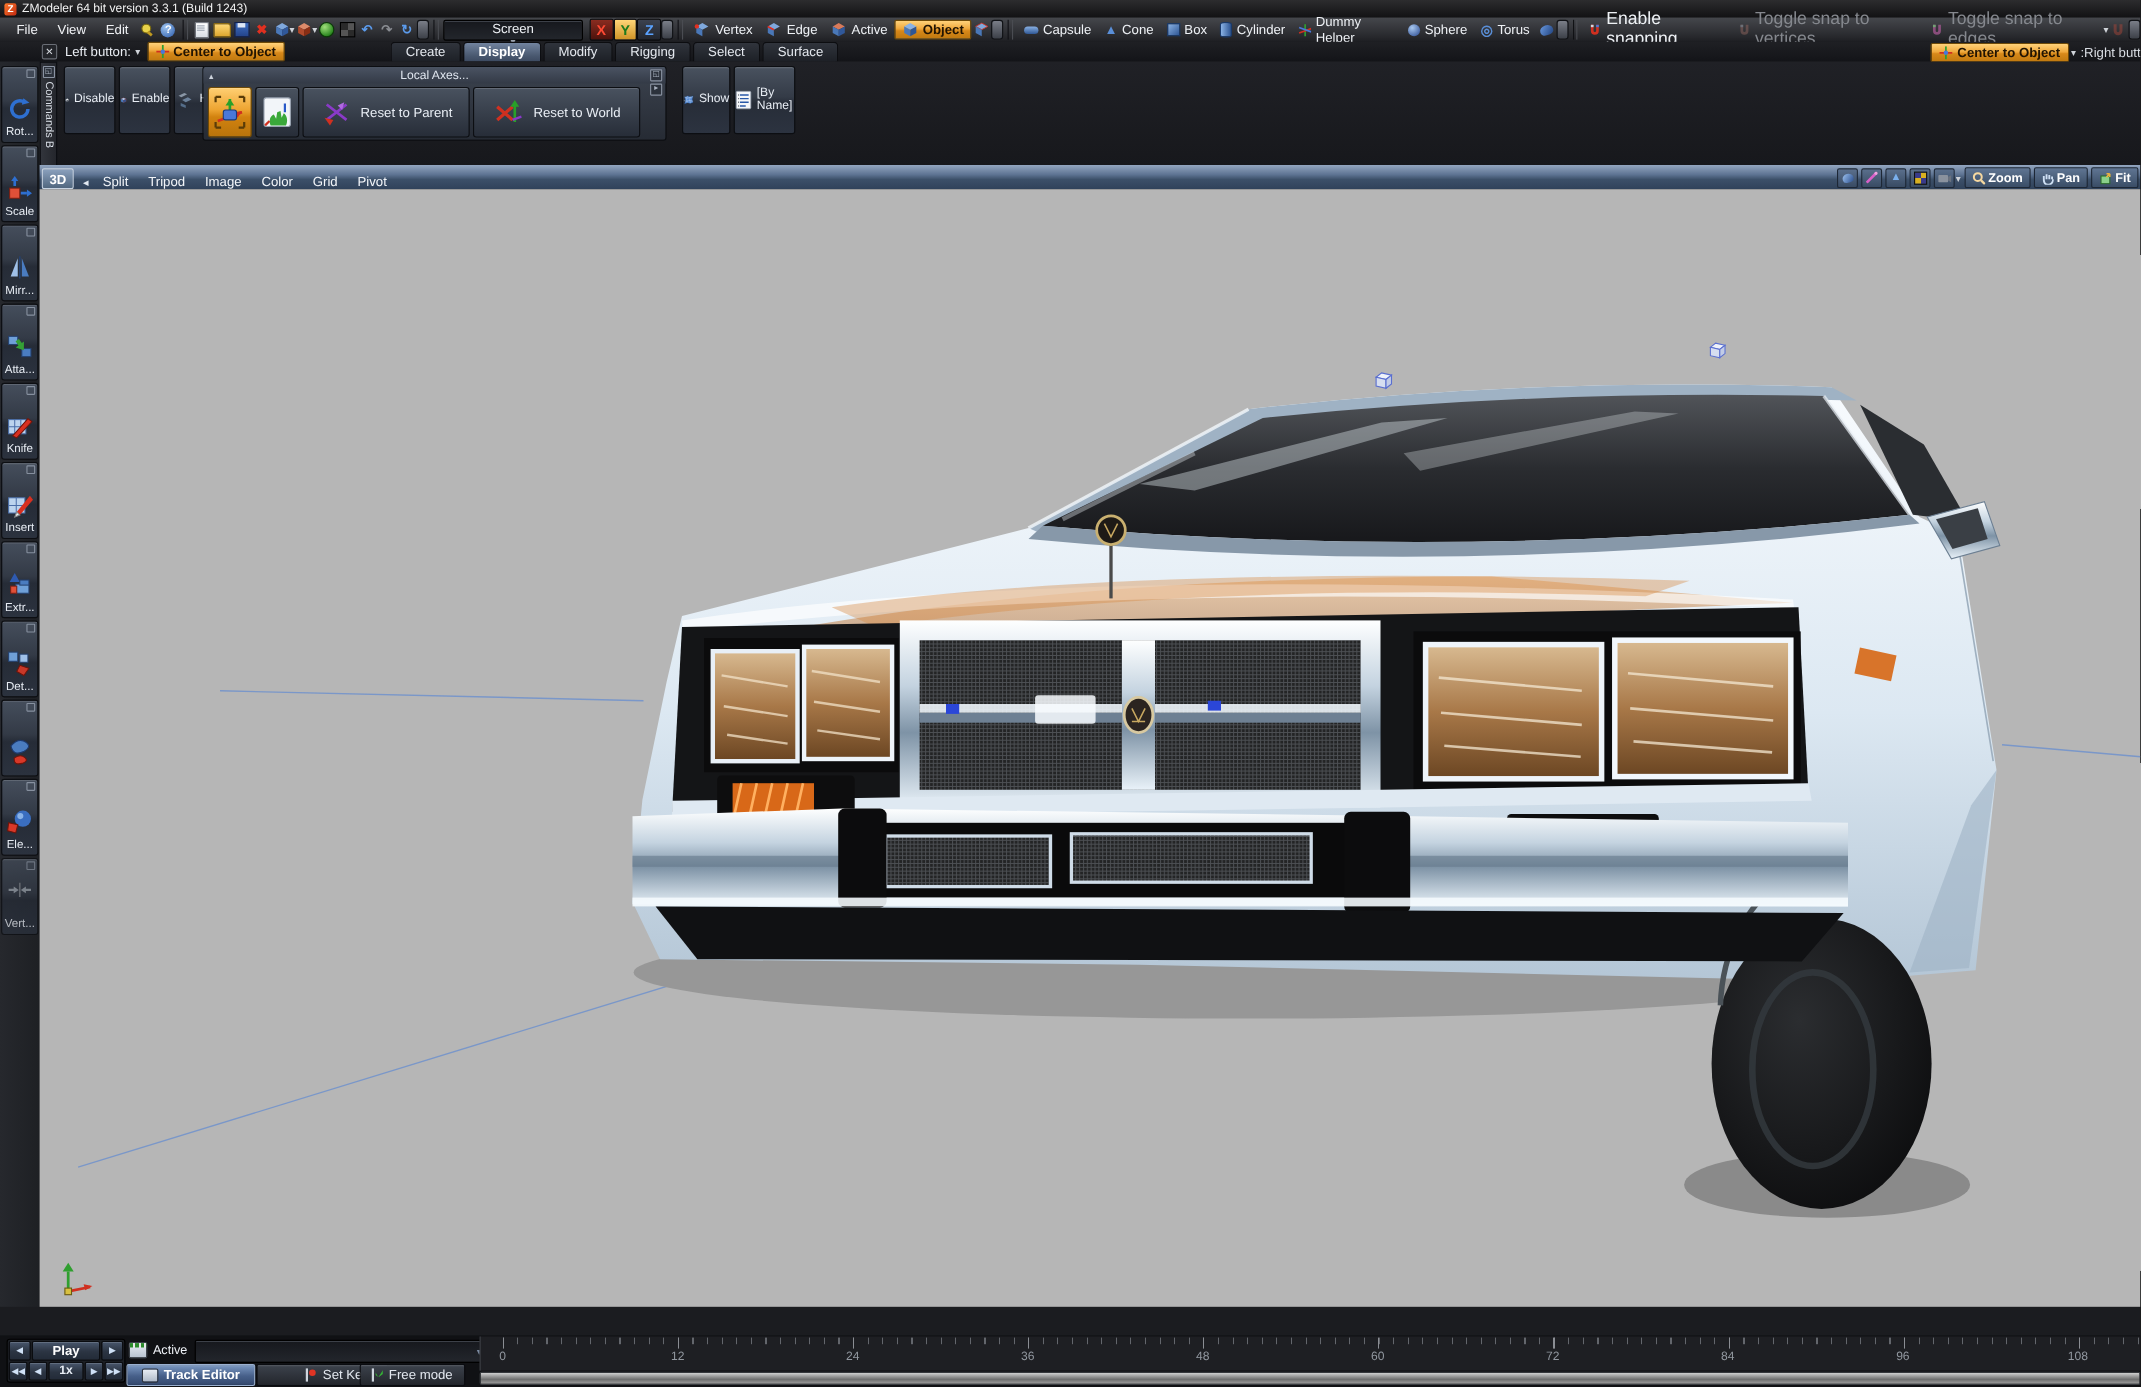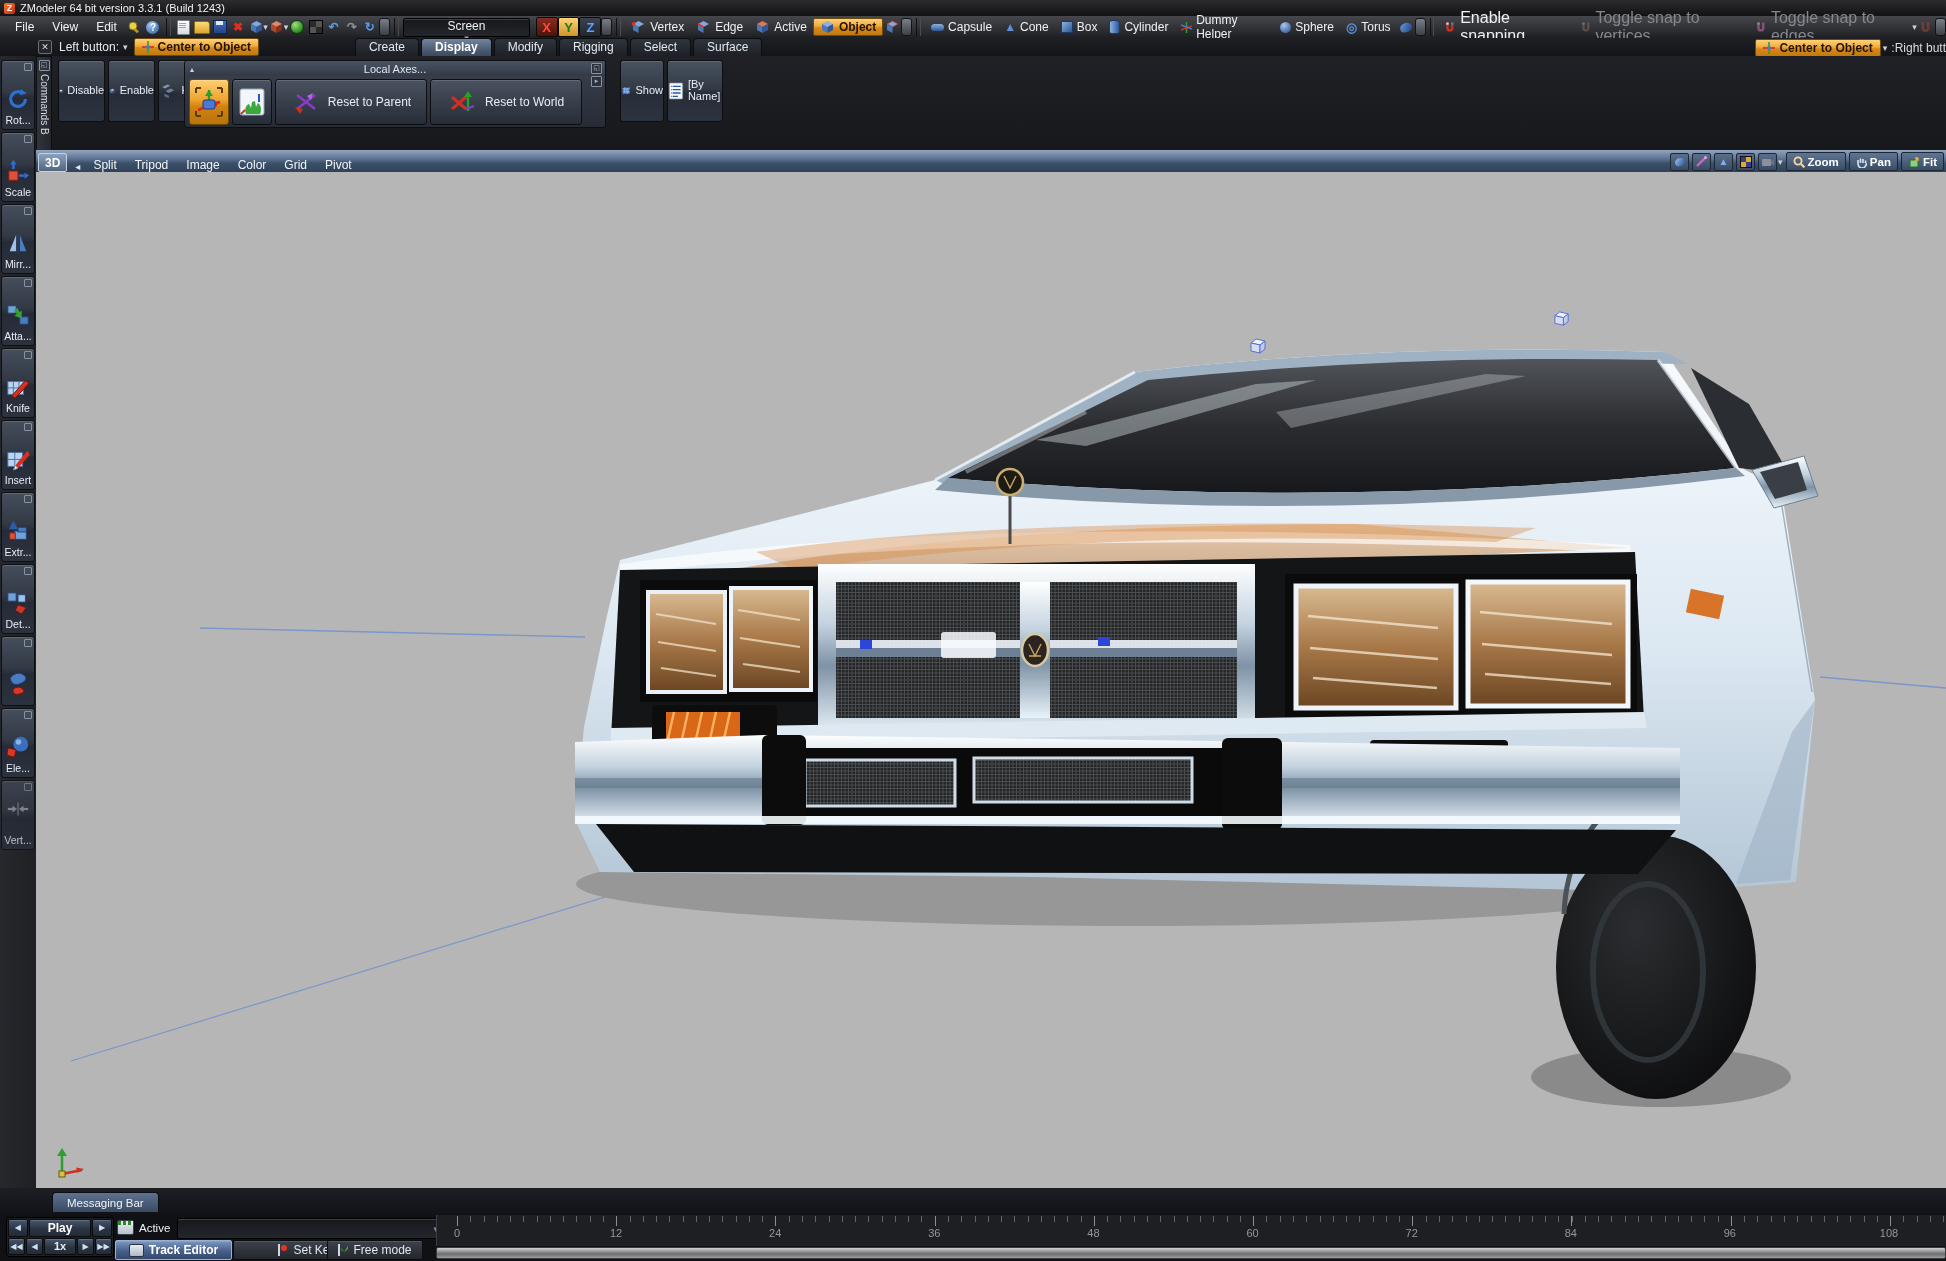--- a/index.html
+++ b/index.html
@@ -768,25 +768,20 @@
       <g transform="translate(16,972)">
         <path d="M10 4l5 8H5z" fill="#2f9f2f"></path>
           <path d="M10 12v18" stroke="#2f9f2f" stroke-width="2.5"></path>
         <path d="M10 30l20-4" stroke="#d03020" stroke-width="2.5"></path>
           <path d="M32 25l-8-1.5 1.5 5.5z" fill="#d03020"></path>
         <rect x="7" y="27" width="6" height="6" fill="#d8c040" stroke="#6a5a10"></rect>
       </g>
     </svg>
   </div>
 
-  <div id="bottomstrip" class="abs">
-    <div id="msgtab">
-      <span>Messaging Bar</span>
-    </div>
-  </div>
 
   <div id="animbar" class="abs">
     <div id="transport">
       <div class="trow">
         <span class="tpbtn">◀</span>
         <span class="tpbtn playb">Play</span>
         <span class="tpbtn">▶</span>
       </div>
       <div class="trow">
         <span class="tpbtn">◀◀</span>

